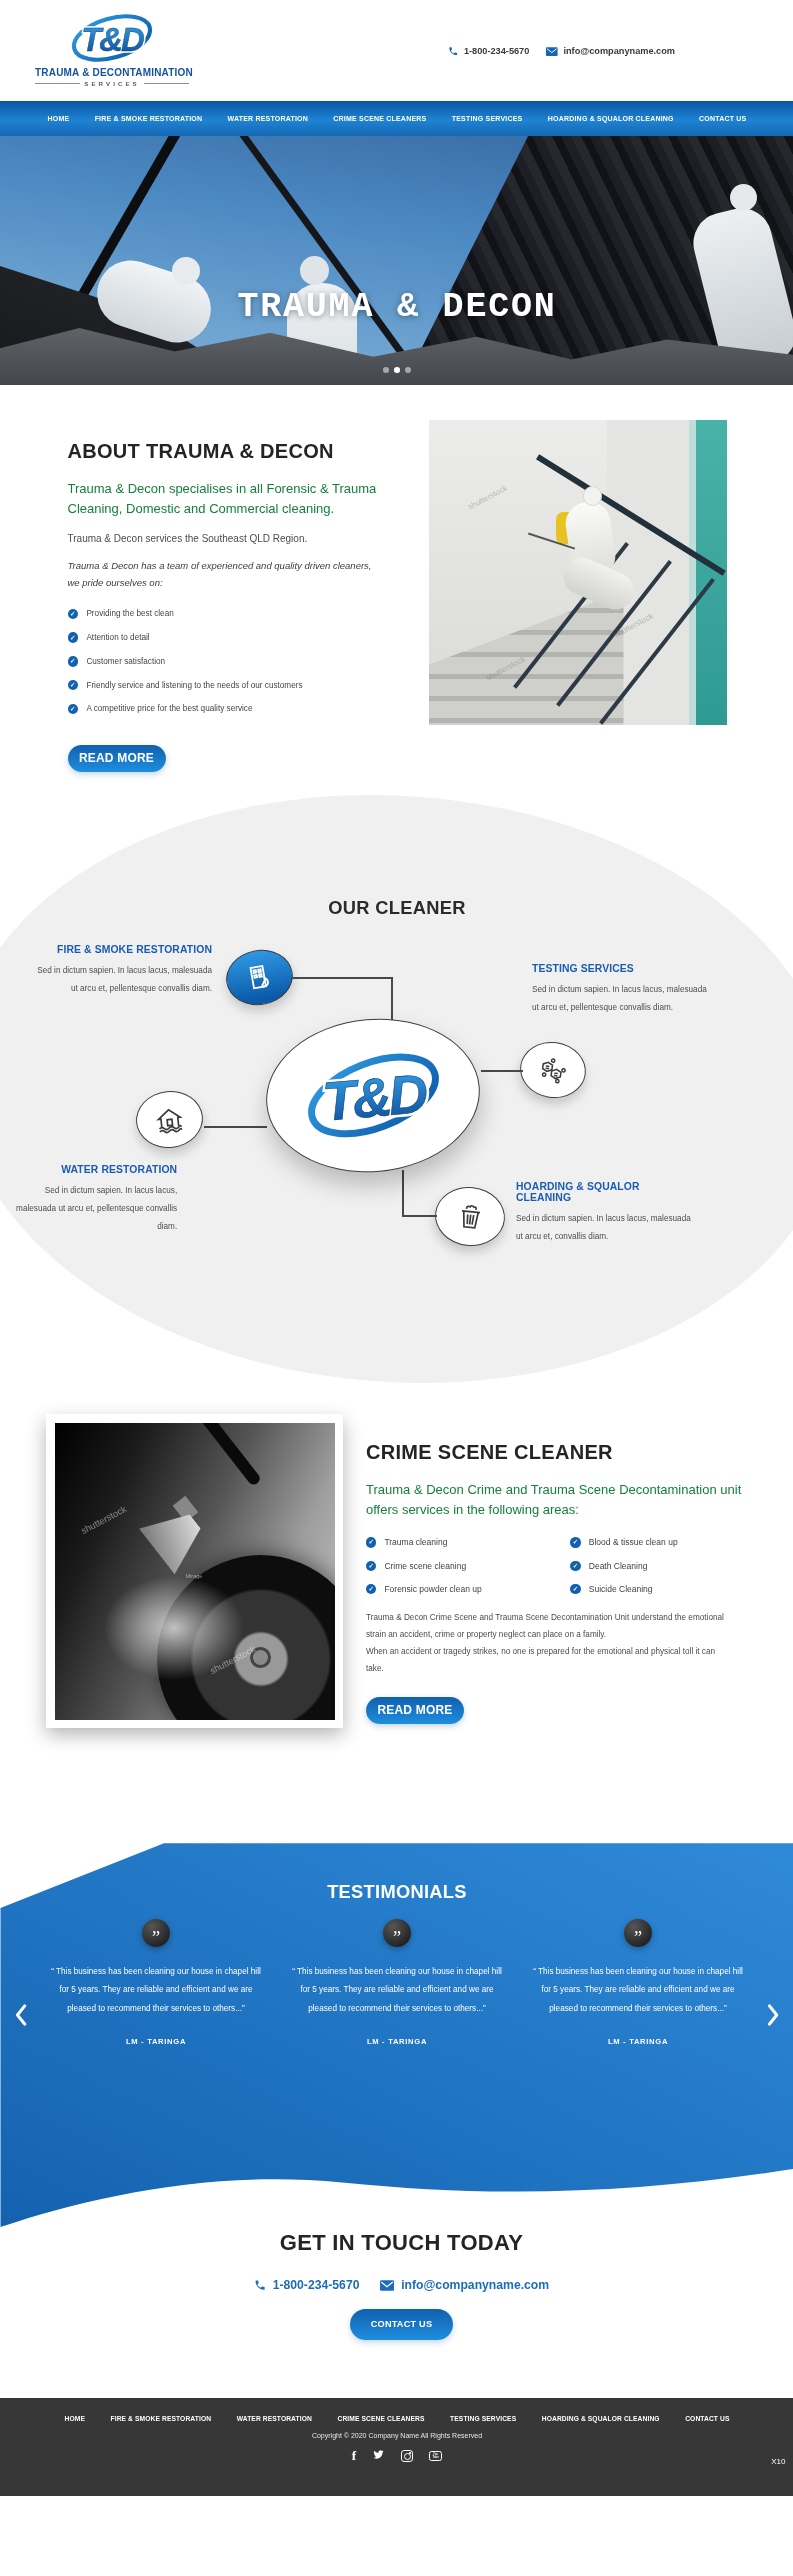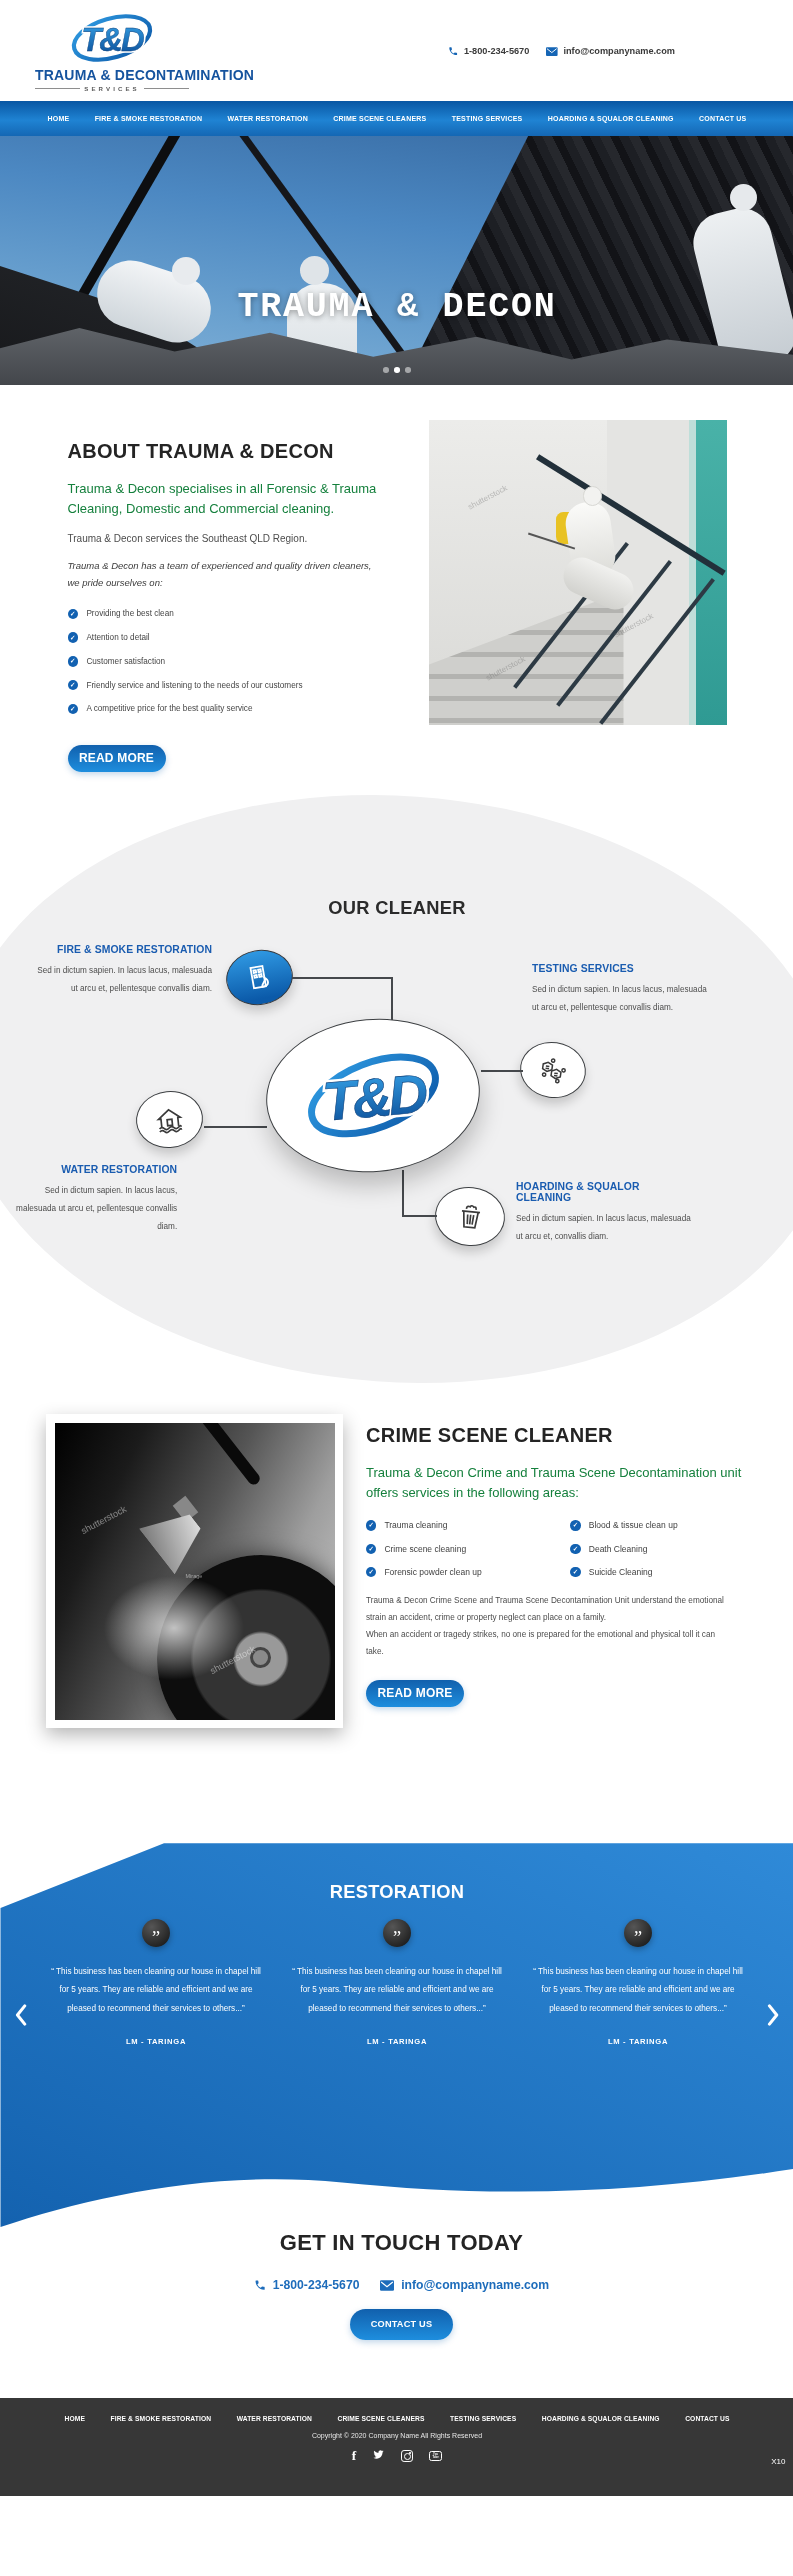--- a/index.html
+++ b/index.html
@@ -5,21 +5,21 @@
   *{margin:0;padding:0;box-sizing:border-box;}
   html,body{background:#fff;}
   body{font-family:"Liberation Sans",sans-serif;color:#444;}
   a{text-decoration:none;color:inherit;cursor:pointer;}
   .page{width:794px;position:relative;background:#fff;overflow:hidden;margin:8px auto;}
 
   
   .header{height:93px;position:relative;background:#fff;}
   .logo-block{position:absolute;left:35px;top:2.4px;width:154px;text-align:center;}
   .logo-svg{display:block;margin:0 auto;}
-  .logo-line1{font-size:14px;font-weight:bold;color:#15539e;letter-spacing:0.2px;margin-top:0.6px;white-space:nowrap;}
+  .logo-line1{font-size:10px;font-weight:bold;color:#15539e;letter-spacing:0.2px;margin-top:0.6px;white-space:nowrap;}
   .logo-line2{display:flex;align-items:center;gap:4.3px;margin-top:2.4px;color:#5a5a5a;font-size:6.1px;letter-spacing:3.1px;font-weight:bold;}
   .logo-line2 .rule{flex:1;height:0;border-top:1.2px solid #8e8e8e;}
   .header-contact{position:absolute;right:119px;top:38px;display:flex;gap:17px;align-items:center;font-size:9.2px;font-weight:bold;color:#3a3a3a;}
   .hc-item{display:flex;align-items:center;gap:5.5px;}
 
   
   .navbar{height:35px;background:linear-gradient(180deg,#0856a3 0%,#1f83d3 55%,#1467b4 100%);display:flex;align-items:center;}
   .nav-inner{display:flex;justify-content:space-between;width:699px;margin:0 auto;}
   .nav-inner a{font-size:7px;font-weight:bold;color:#fff;letter-spacing:0.2px;white-space:nowrap;}
 
@@ -94,21 +94,21 @@
   .crime-img{position:absolute;left:46px;top:17px;width:297px;height:314px;background:#fff;padding:8.5px;box-shadow:0 7.3px 18.3px rgba(0,0,0,.3);}
   .ci-photo{width:100%;height:100%;position:relative;overflow:hidden;background:linear-gradient(115deg,#000 0%,#1b1b1b 22%,#555 48%,#9e9e9e 72%,#cfcfcf 100%);}
   .ci-disc{position:absolute;right:-30.5px;bottom:-43px;width:208px;height:208px;border-radius:50%;background:radial-gradient(circle at 50% 50%,#999 0 17%,#333 19% 46%,#0d0d0d 48% 100%);box-shadow:0 0 24.4px rgba(0,0,0,.6);}
   .ci-hole{position:absolute;right:64px;bottom:52px;width:21px;height:21px;border-radius:50%;background:#8a8a8a;border:3.7px solid #444;}
   .ci-handle{position:absolute;left:128px;top:18.3px;width:92px;height:12.2px;border-radius:6.1px;background:#0a0a0a;transform:rotate(52deg);}
   .ci-ferrule{position:absolute;left:120px;top:78px;width:21px;height:16px;background:#888;transform:rotate(52deg);}
   .ci-bristles{position:absolute;left:92px;top:89px;width:58px;height:49px;background:linear-gradient(200deg,#e8e8e8,#777);clip-path:polygon(35% 0,65% 0,100% 100%,0 100%);transform:rotate(52deg);}
   .ci-dust{position:absolute;left:49px;top:153px;width:140px;height:104px;background:radial-gradient(closest-side,rgba(255,255,255,.75),rgba(255,255,255,0));}
   .wm-w{position:absolute;color:rgba(255,255,255,.45);font-size:9.2px;transform:rotate(-28deg);white-space:nowrap;}
   .wm-c{position:absolute;color:rgba(255,255,255,.5);font-size:5.5px;}
-  .crime-text{position:absolute;left:366px;top:27px;width:391px;}
+  .crime-text{position:absolute;left:366px;top:44px;width:391px;}
   .crime-text .lead{margin-top:16px;width:378px;}
   .checks{margin-top:18.3px;display:flex;gap:21.4px;}
   .checks .col{display:flex;flex-direction:column;gap:13px;}
   .checks .col.c1{width:183px;}
   .check-item{display:flex;align-items:center;gap:8px;font-size:8.5px;color:#3f3f3f;}
   .crime-paras{margin-top:14.7px;font-size:8.2px;line-height:2.08;color:#4c4c4c;width:366px;}
   .crime-btn{margin-top:19.5px;}
 
   
   .testi{height:427px;position:relative;background:#fff;}
@@ -417,21 +417,21 @@
         <div>When an accident or tragedy strikes, no one is prepared for the emotional and physical toll it can take.</div>
       </div>
       <button class="btn crime-btn">READ MORE</button>
     </div>
   </div>
 
   <div class="testi">
     <svg class="testi-bg" width="794" height="427" viewBox="0 0 1300 700">
       <path d="M0 172 L268 66 L1300 66 L1300 600 C1040 640 820 648 560 622 C350 601 150 645 0 695 Z" fill="url(#tgrad)"></path>
     </svg>
-    <div class="testi-title">RESTORATION</div>
+    <div class="testi-title">TESTIMONIALS</div>
     <div class="testi-cards">
       <div class="t-card">
         <div class="t-badge">
             <span>”</span>
           </div>
         <div class="t-quote">“ This business has been cleaning our house in chapel hill for 5 years. They are reliable and efficient and we are pleased to recommend their services to others...”</div>
         <div class="t-author">LM - TARINGA</div>
       </div>
       <div class="t-card">
         <div class="t-badge">

